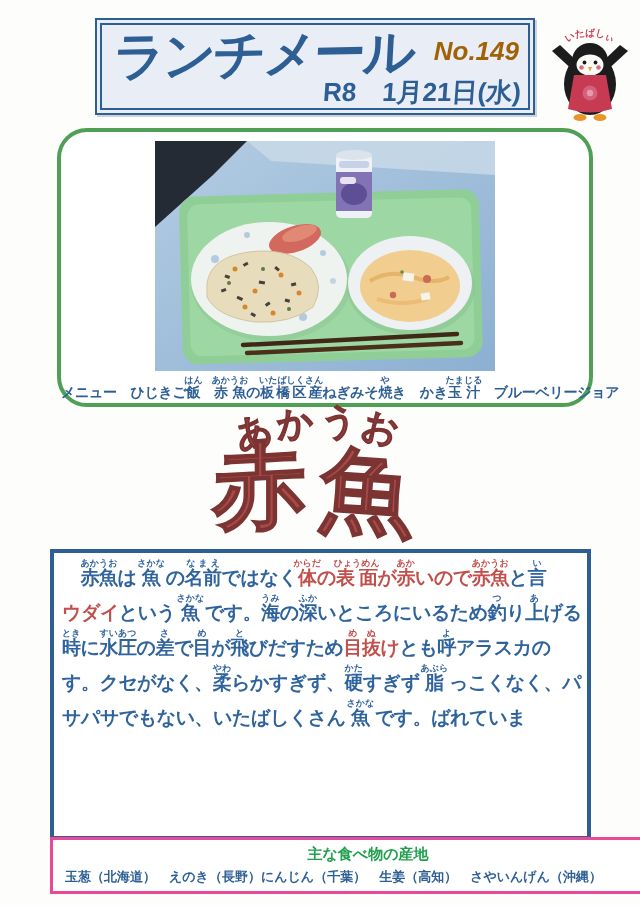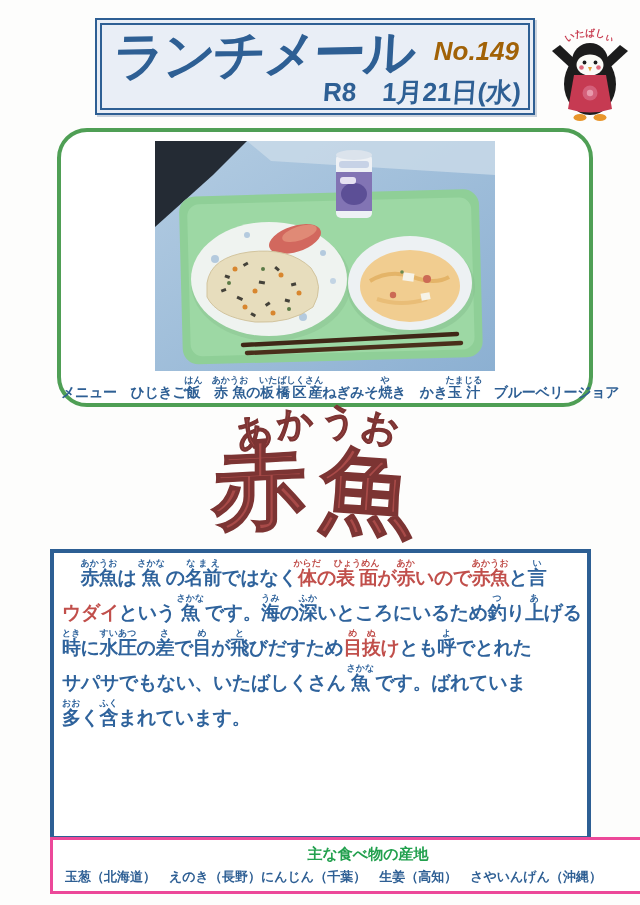--- a/index.html
+++ b/index.html
@@ -204,23 +204,23 @@
   </div>
 
   <div class="topic">
     <div class="topic-furigana"><span>あ</span><span>か</span><span>う</span><span>お</span></div>
     <div class="topic-kanji"><span>赤</span><span>魚</span></div>
   </div>
 
   <div class="article-box">
     <div class="t-line"><span>　</span><ruby>赤魚<rt>あかうお</rt></ruby><span>は </span><ruby>魚<rt>さかな</rt></ruby><span> の</span><ruby>名前<rt>なまえ</rt></ruby><span>ではなく</span><ruby class="accent">体<rt>からだ</rt></ruby><span class="accent">の</span><ruby class="accent">表面<rt>ひょうめん</rt></ruby><span class="accent">が</span><ruby class="accent">赤<rt>あか</rt></ruby><span class="accent">いので</span><ruby class="accent">赤魚<rt>あかうお</rt></ruby><span>と</span><ruby>言<rt>い</rt></ruby></div>
     <div class="t-line"><span class="accent">ウダイ</span><span>という </span><ruby>魚<rt>さかな</rt></ruby><span> です。</span><ruby>海<rt>うみ</rt></ruby><span>の</span><ruby>深<rt>ふか</rt></ruby><span>いところにいるため</span><ruby>釣<rt>つ</rt></ruby><span>り</span><ruby>上<rt>あ</rt></ruby><span>げる</span></div>
-    <div class="t-line"><ruby>時<rt>とき</rt></ruby><span>に</span><ruby>水圧<rt>すいあつ</rt></ruby><span>の</span><ruby>差<rt>さ</rt></ruby><span>で</span><ruby>目<rt>め</rt></ruby><span>が</span><ruby>飛<rt>と</rt></ruby><span>びだすため</span><ruby class="accent">目抜<rt>めぬ</rt></ruby><span class="accent">け</span><span>とも</span><ruby>呼<rt>よ</rt></ruby><span>でとれた</span></div>
+    <div class="t-line"><ruby>時<rt>とき</rt></ruby><span>に</span><ruby>水圧<rt>すいあつ</rt></ruby><span>の</span><ruby>差<rt>さ</rt></ruby><span>で</span><ruby>目<rt>め</rt></ruby><span>が</span><ruby>飛<rt>と</rt></ruby><span>びだすため</span><ruby class="accent">目抜<rt>めぬ</rt></ruby><span class="accent">け</span><span>とも</span><ruby>呼<rt>よ</rt></ruby><span>アラスカの</span></div>
+    <div class="t-line"><span>す。クセがなく、</span><ruby>柔<rt>やわ</rt></ruby><span>らかすぎず、</span><ruby>硬<rt>かた</rt></ruby><span>すぎず </span><ruby>脂<rt>あぶら</rt></ruby><span> っこくなく、パ</span></div>
     <div class="t-line"><span>サパサでもない、いたばしくさん </span><ruby>魚<rt>さかな</rt></ruby><span> です。ばれていま</span></div>
-    <div class="t-line"><ruby>多<rt>おお</rt></ruby><span>く</span><ruby>含<rt>ふく</rt></ruby><span>まれています。</span></div>
   </div>
 
   <div class="origin-box">
     <div class="origin-title">主な食べ物の産地</div>
     <div class="origin-items">玉葱（北海道）　えのき（長野）にんじん（千葉）　生姜（高知）　さやいんげん（沖縄）</div>
   </div>
 
 </div>
 
 </body></html>

